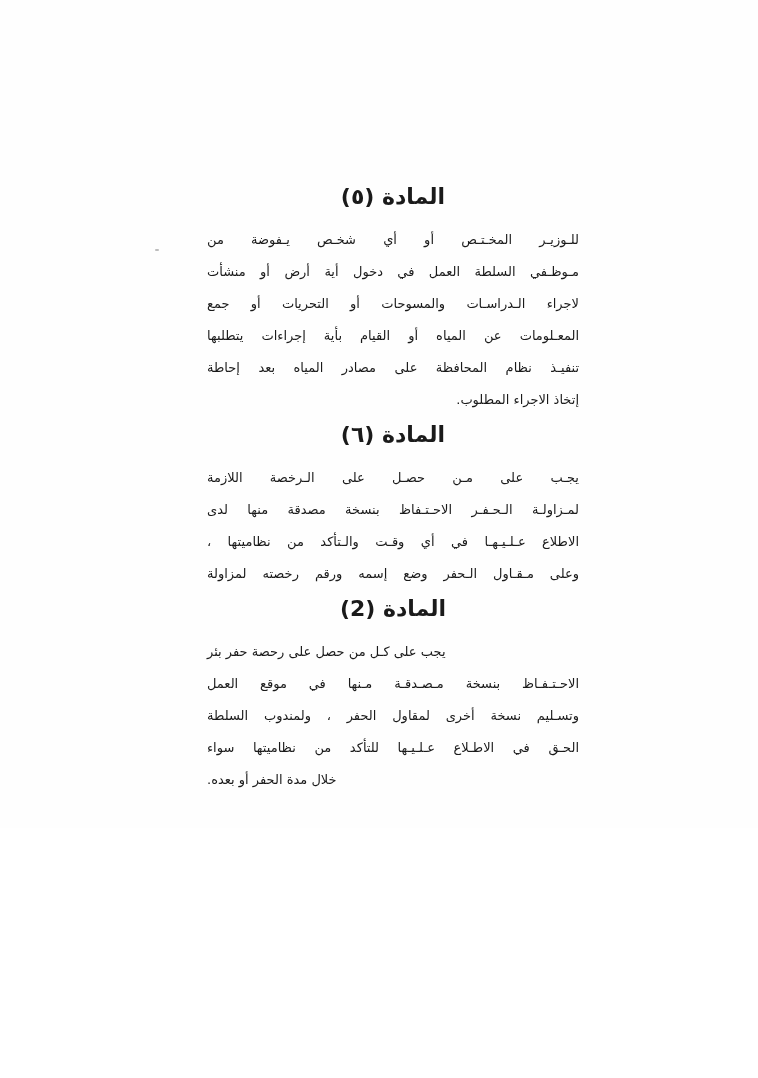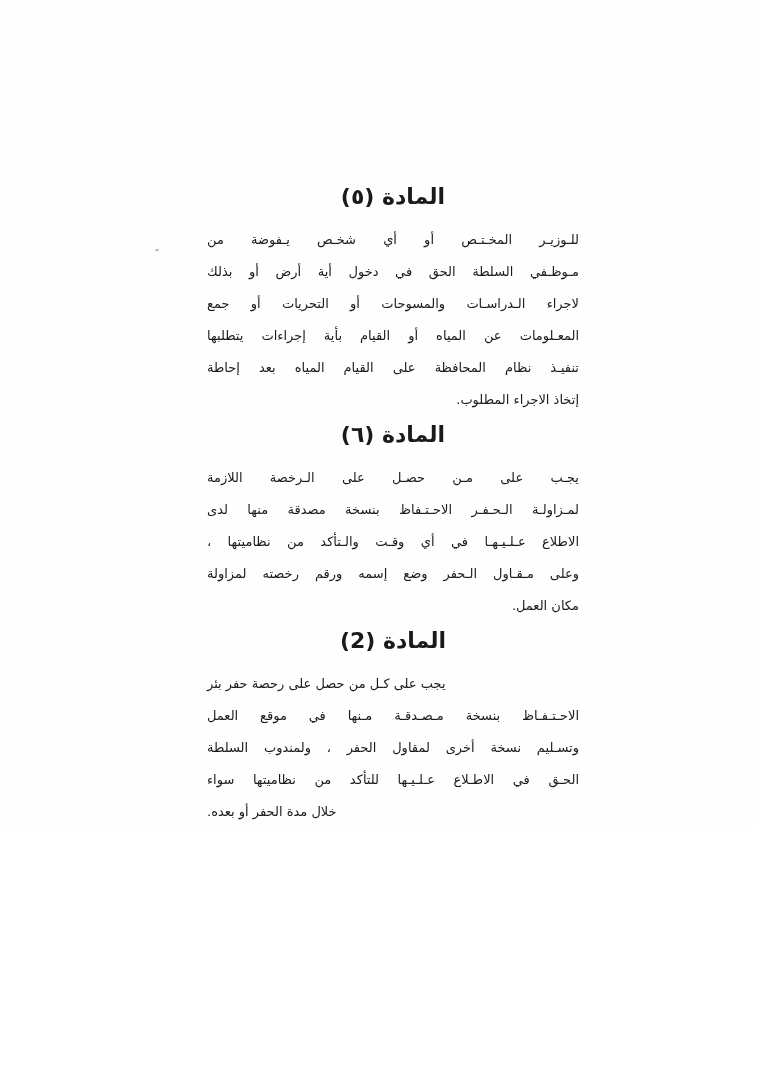--- a/index.html
+++ b/index.html
@@ -73,35 +73,34 @@
 </head>
 <body>
 
 <div class="page">
   <div class="speck"></div>
   <div class="text-col" id="text-col">
       <section>
         <div class="heading">المادة (٥)</div>
         <div class="para">
           <div class="line align-justify">للـوزيـر المخـتـص أو أي شخـص يـفوضة من</div>
-          <div class="line align-justify">مـوظـفي السلطة الحق في دخول أية أرض أو بذلك</div>
+          <div class="line align-justify">مـوظـفي السلطة العمل في دخول أية أرض أو منشأت</div>
           <div class="line align-justify">لاجراء الـدراسـات والمسوحات أو التحريات أو جمع</div>
           <div class="line align-justify">المعـلومات عن المياه أو القيام بأية إجراءات يتطلبها</div>
-          <div class="line align-justify">تنفيـذ نظام المحافظة على القيام المياه بعد إحاطة</div>
+          <div class="line align-justify">تنفيـذ نظام المحافظة على مصادر المياه بعد إحاطة</div>
           <div class="line align-left">إتخاذ الاجراء المطلوب.</div>
         </div>
       </section>
       <section>
         <div class="heading">المادة (٦)</div>
         <div class="para">
           <div class="line align-justify">يجـب على مـن حصـل على الـرخصة اللازمة</div>
           <div class="line align-justify">لمـزاولـة الـحـفـر الاحـتـفاظ بنسخة مصدقة منها لدى</div>
           <div class="line align-justify">الاطلاع عـلـيـهـا في أي وقـت والـتأكد من نظاميتها ،</div>
           <div class="line align-justify">وعلى مـقـاول الـحفر وضع إسمه ورقم رخصته لمزاولة</div>
-          <div class="line align-left">مكان العمل.</div>
         </div>
       </section>
       <section>
         <div class="heading">المادة (2)</div>
         <div class="para">
           <div class="line align-right">يجب على كـل من حصل على رحصة حفر بئر</div>
           <div class="line align-justify">الاحـتـفـاظ بنسخة مـصـدقـة مـنها في موقع العمل</div>
           <div class="line align-justify">وتسـليم نسخة أخرى لمقاول الحفر ، ولمندوب السلطة</div>
           <div class="line align-justify">الحـق في الاطـلاع عـلـيـها للتأكد من نظاميتها سواء</div>
           <div class="line align-right">خلال مدة الحفر أو بعده.</div>

